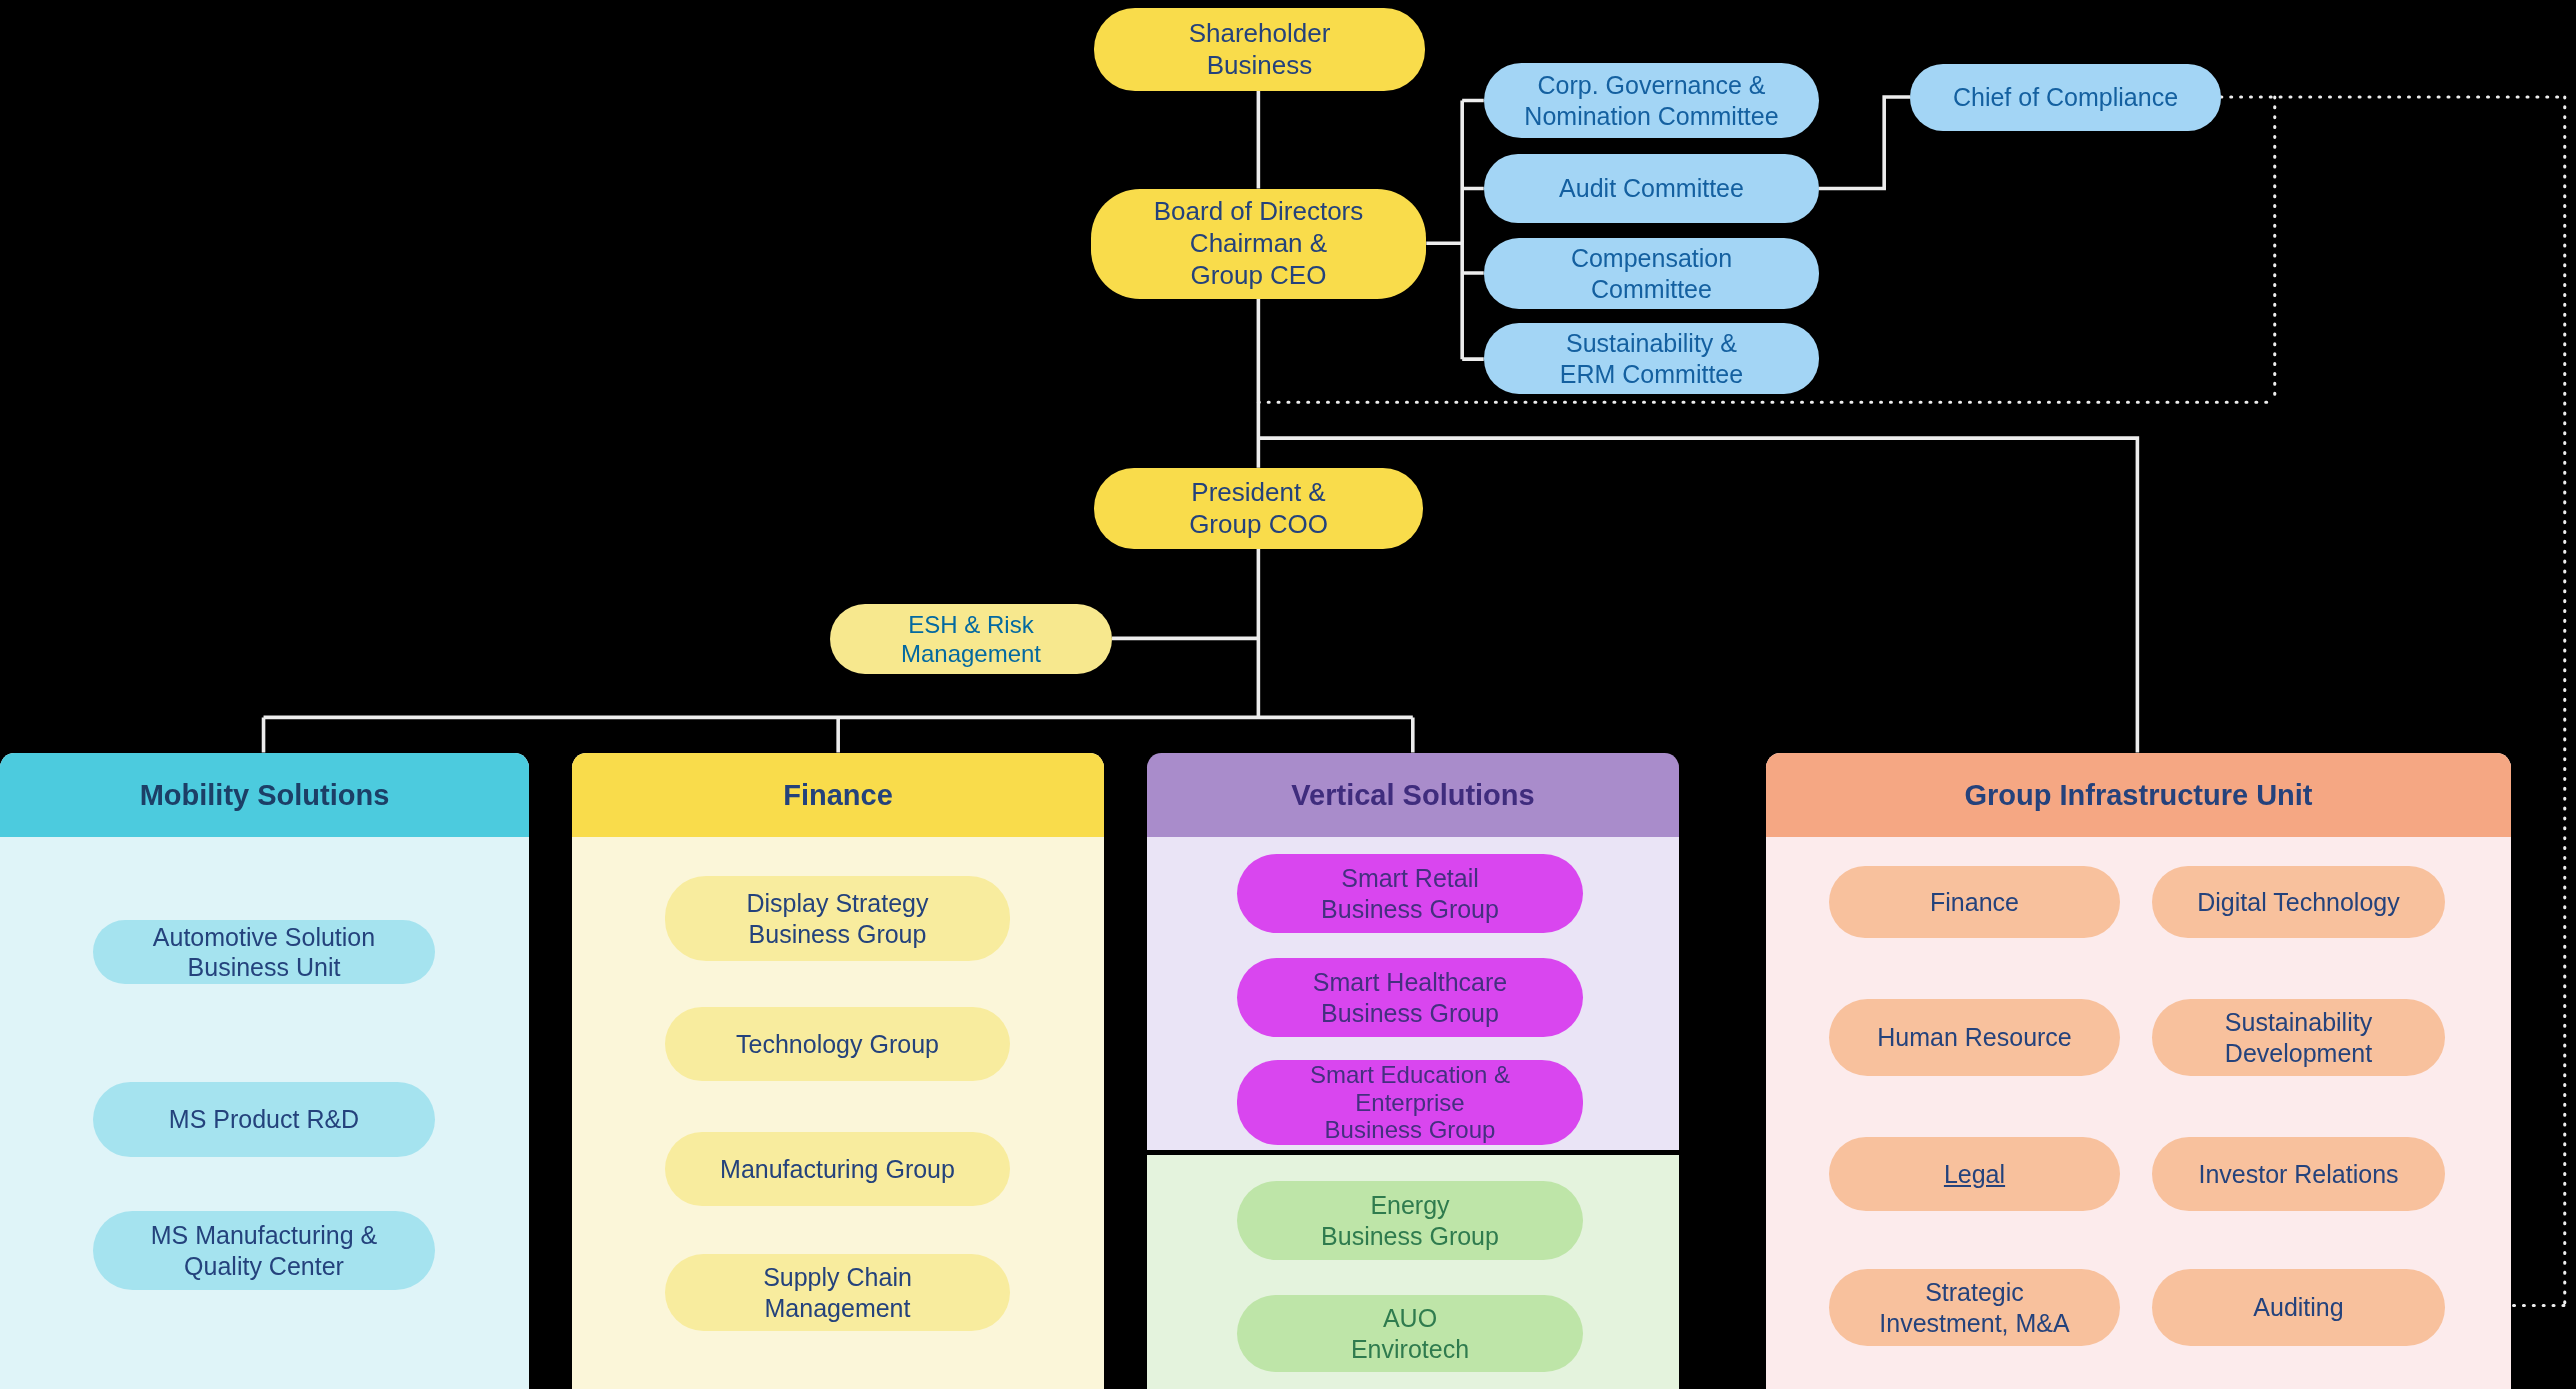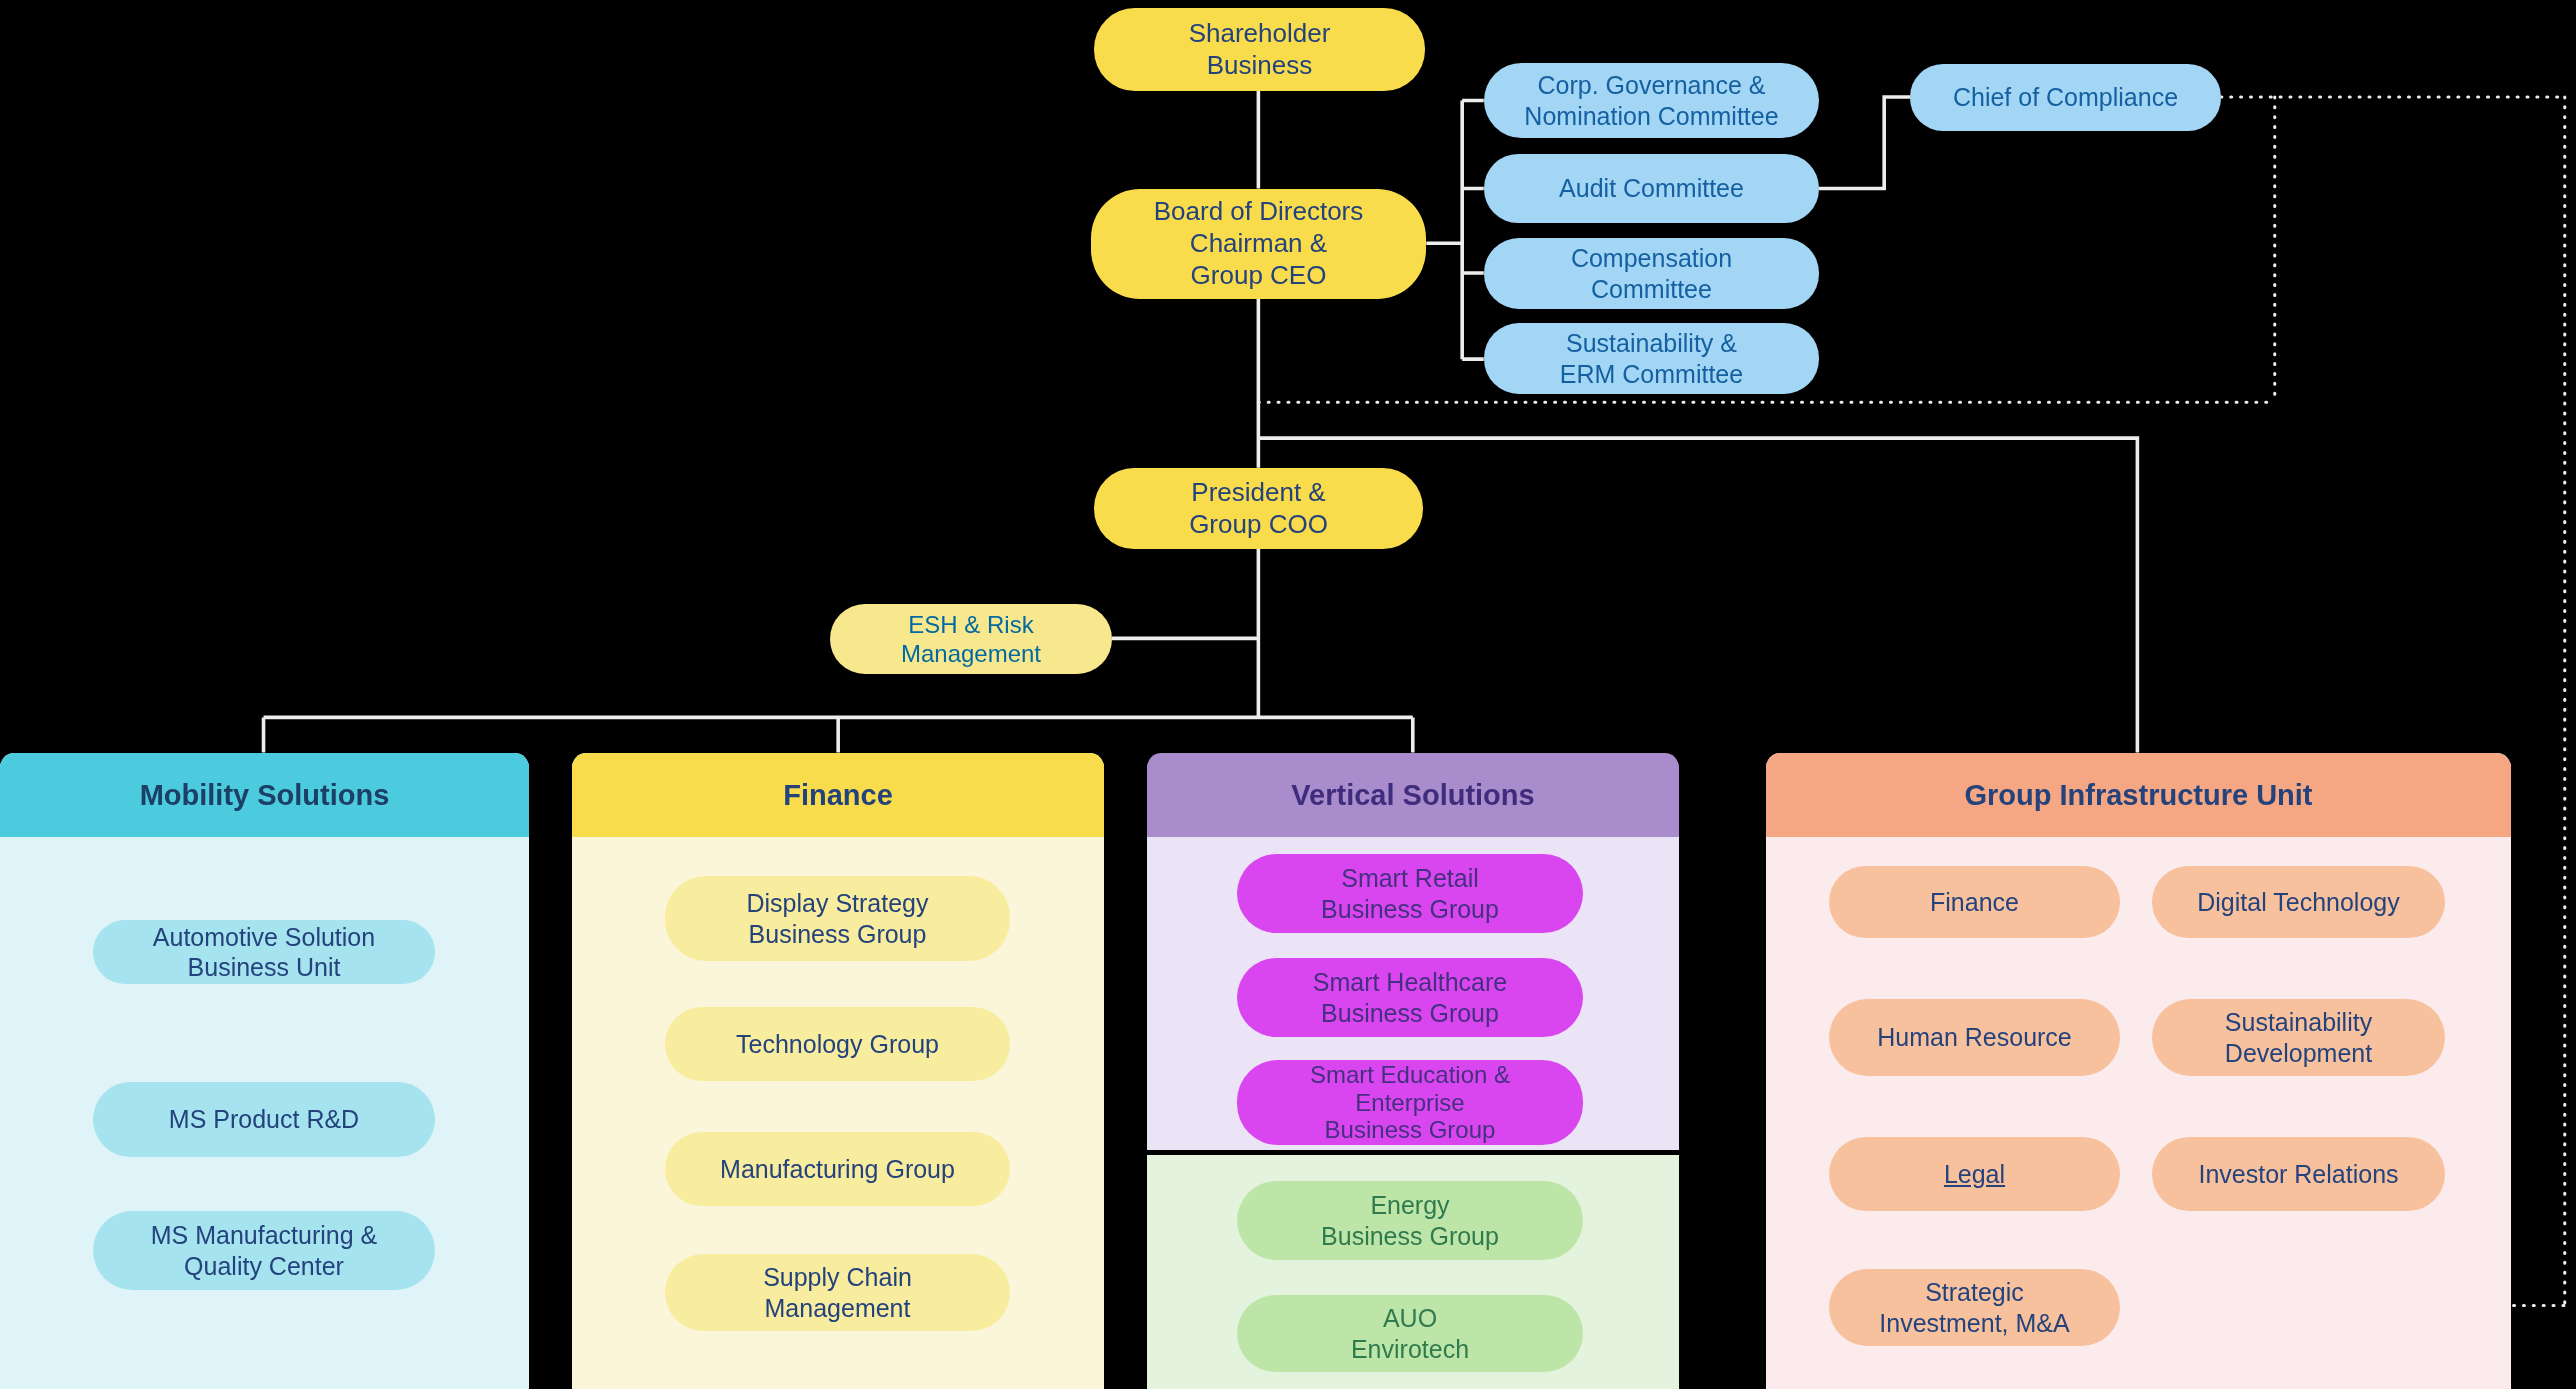--- a/index.html
+++ b/index.html
@@ -171,16 +171,17 @@
     <div class="card-header">Group Infrastructure Unit</div>
     <div class="pill pill-orange g1">Finance</div>
     <div class="pill pill-orange g2">Digital Technology</div>
     <div class="pill pill-orange g3">Human Resource</div>
     <div class="pill pill-orange g4">Sustainability
 Development</div>
     <div class="pill pill-orange g5">Legal</div>
     <div class="pill pill-orange g6">Investor Relations</div>
     <div class="pill pill-orange g7">Strategic
 Investment, M&amp;A</div>
+    <div class="pill pill-orange g8">Auditing</div>
   </div>
 
 </div>
 
 
 </body></html>

